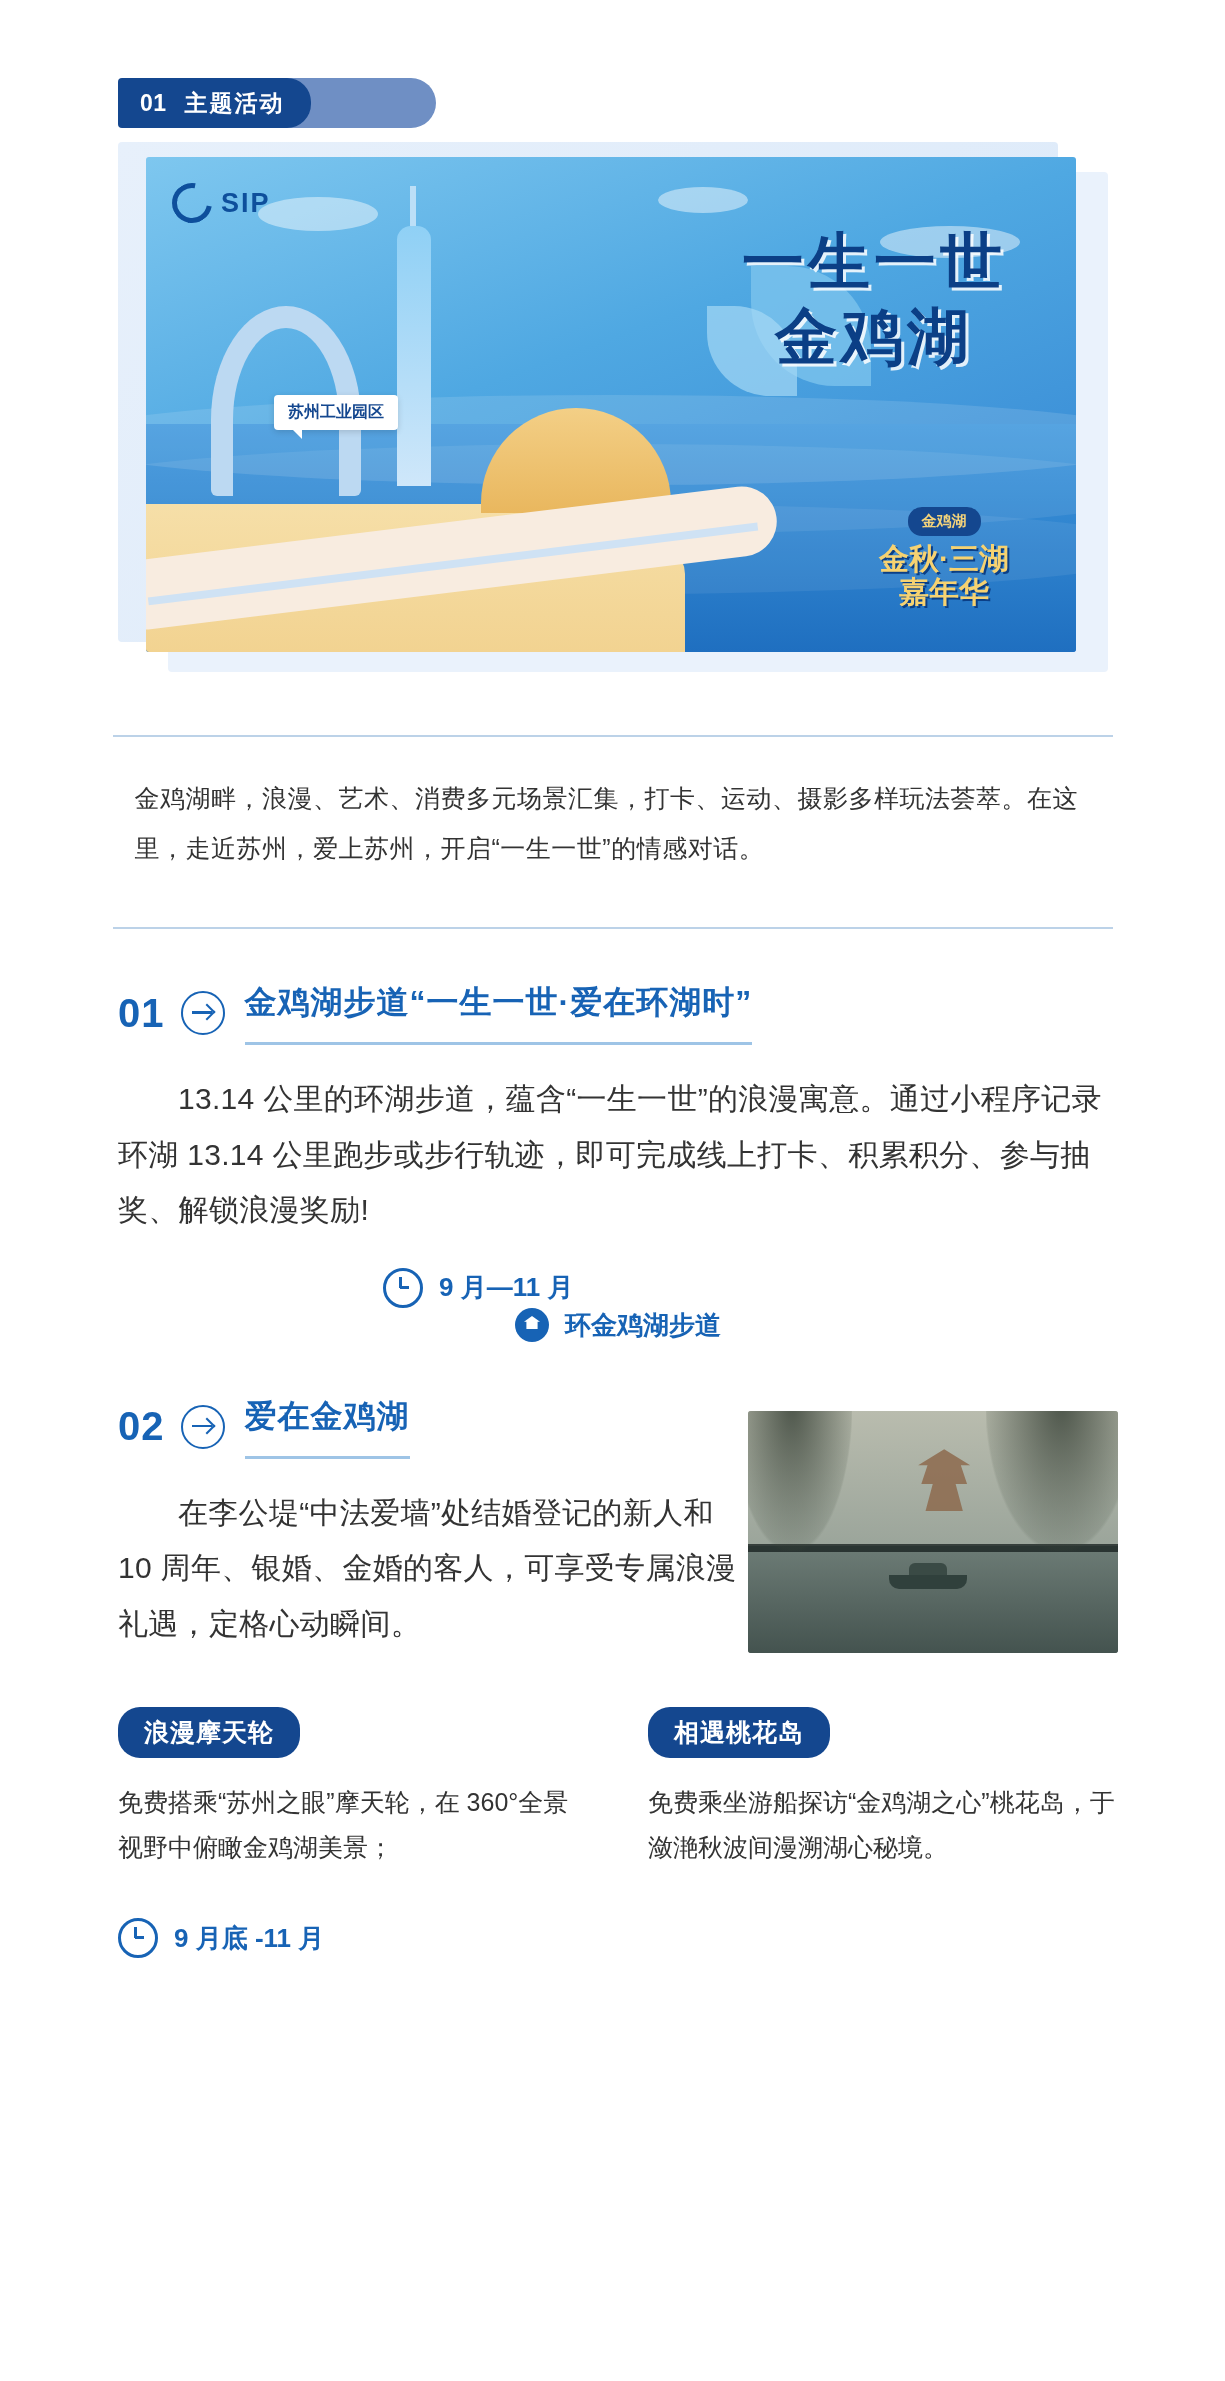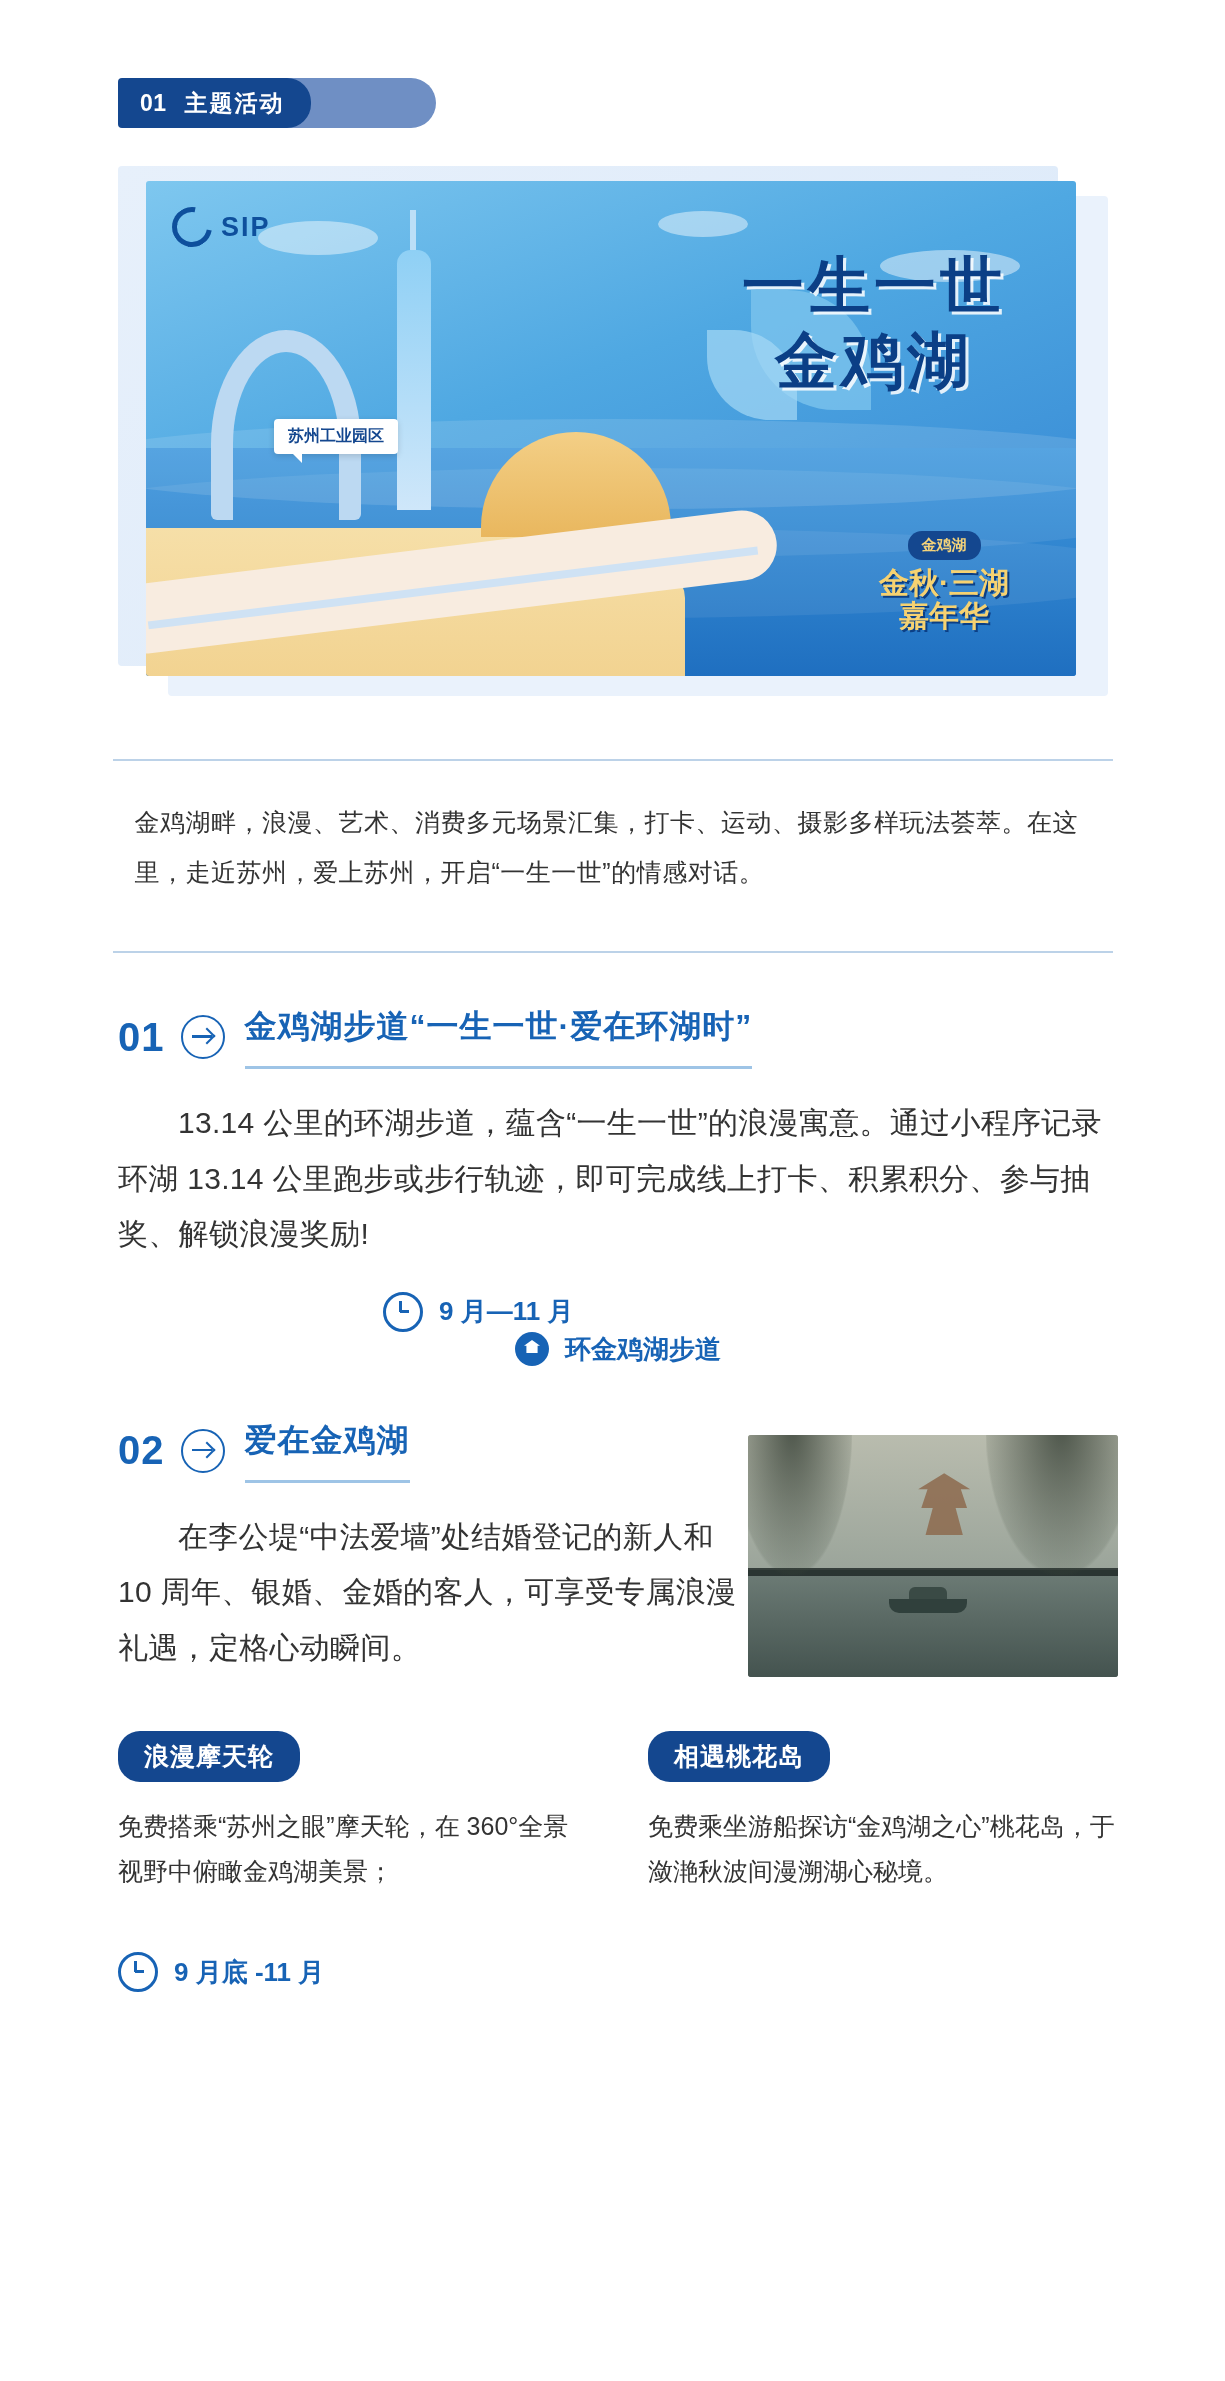--- a/index.html
+++ b/index.html
@@ -57,21 +57,21 @@
     color: #ffffff;
     font-size: 23px;
     font-weight: bold;
     margin-left: 18px;
     letter-spacing: 2px;
   }
 
   
   .hero-wrap {
     position: relative;
-    margin: 38px 0 0 118px;
+    margin: 14px 0 0 118px;
     width: 990px;
     height: 415px;
   }
   .hero-back {
     position: absolute;
     left: 0;
     top: 0;
     width: 940px;
     height: 500px;
     background: linear-gradient(135deg,#e7f0fb 0%, #dbe9f9 100%);
@@ -522,21 +522,21 @@
     line-height: 1.8;
     color: #333;
   }
 
   .bottom-meta {
     display: flex;
     margin: 48px 0 60px 118px;
     width: 1000px;
     align-items: center;
   }
-  .bottom-meta .meta.time { width: 470px; margin-right: 60px; margin-top: 10px; }
+  .bottom-meta .meta.time { width: 470px; margin-right: 60px; }
 </style>
 </head>
 <body>
 
 <div class="page">
 
   
   <div class="section-tag">
     <div class="tag-shadow"></div>
     <div class="tag-main">

